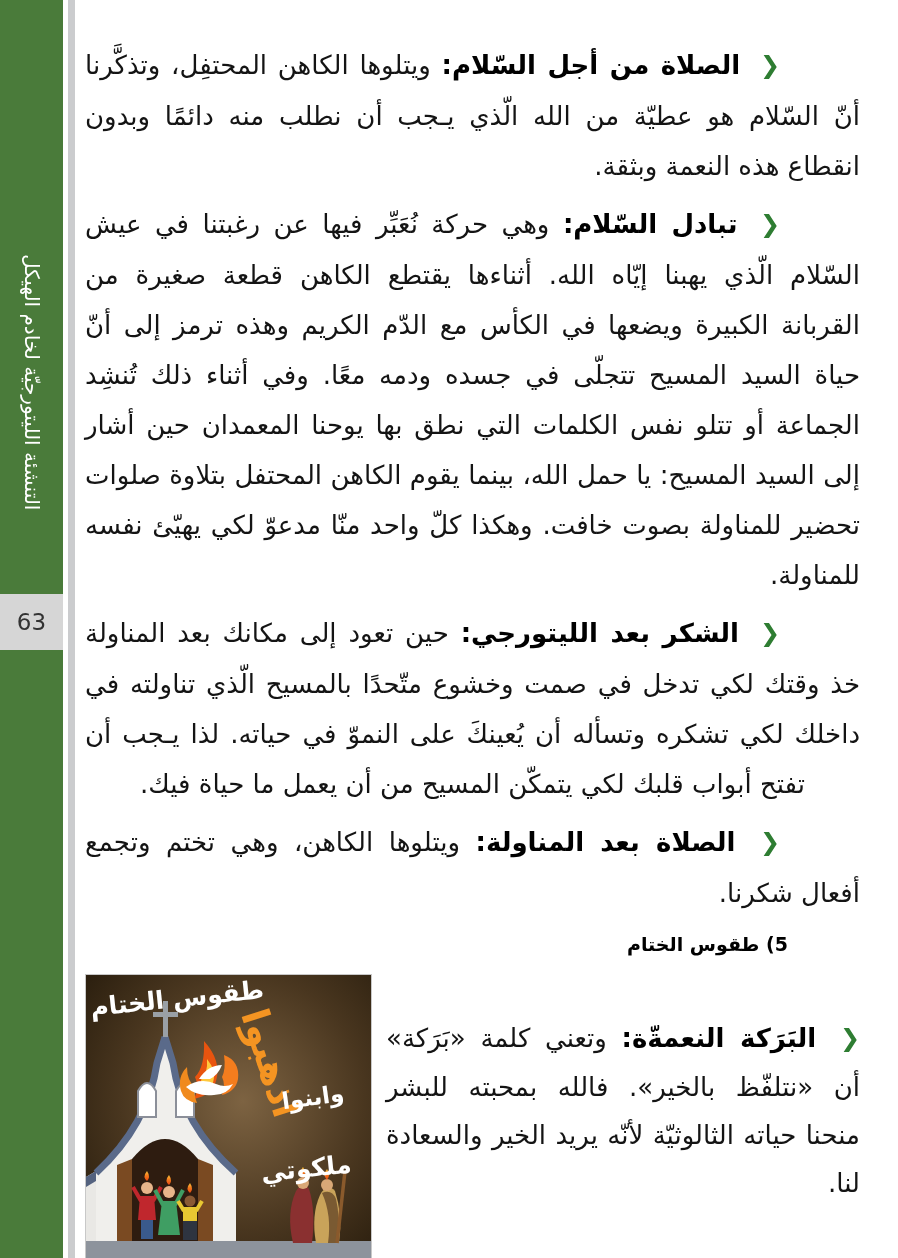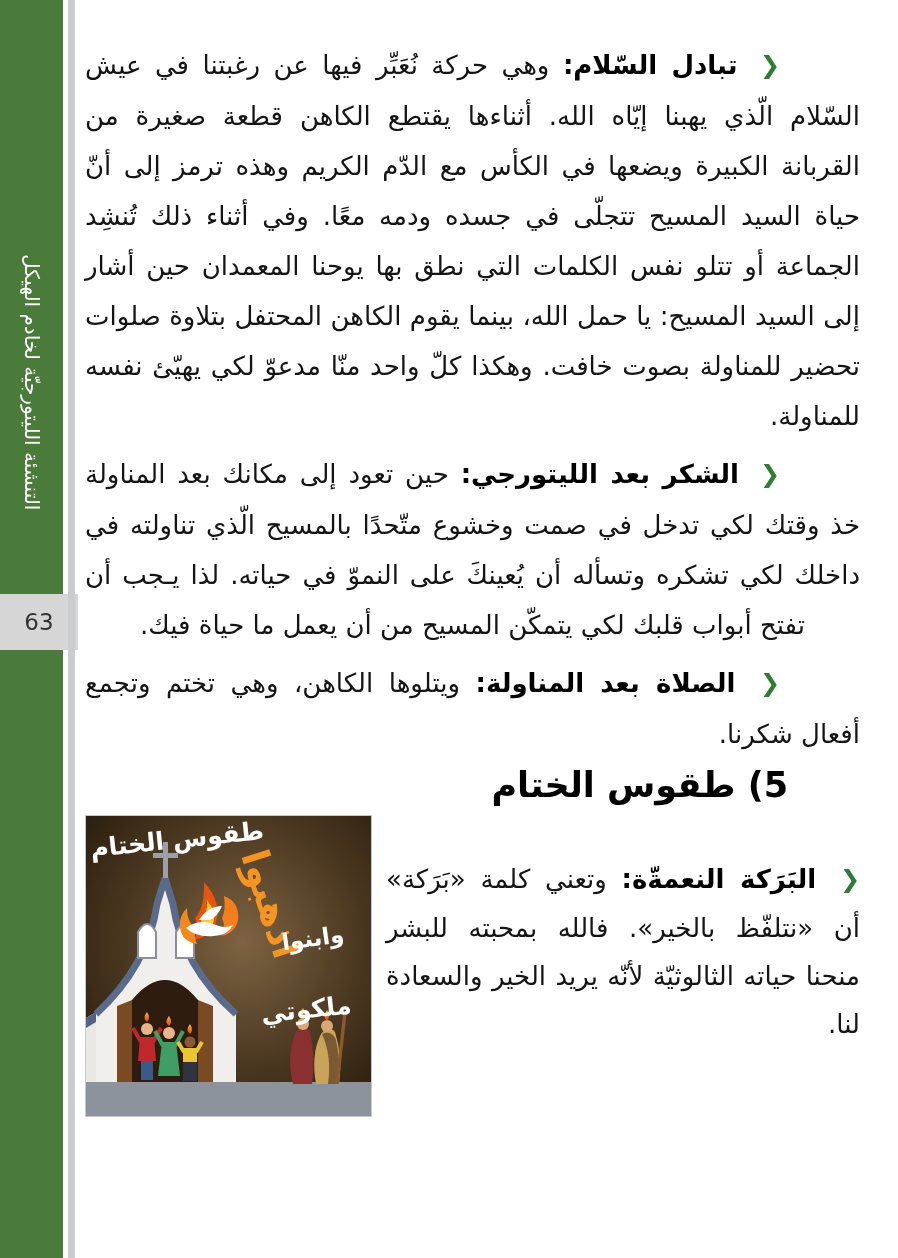--- a/index.html
+++ b/index.html
@@ -8,21 +8,21 @@
     font-family:"DejaVu Sans",sans-serif;color:#141414;overflow:hidden;
   }
   
   .sidebar{position:absolute;left:0;top:0;width:63px;height:1258px;background:#4a7b3a;}
   .sidebar-title{
     position:absolute;left:0;top:160px;width:63px;height:445px;
     writing-mode:vertical-rl;display:flex;align-items:center;justify-content:center;
     color:#ffffff;font-size:20px;letter-spacing:1px;text-align:center;
   }
   .page-band{
-    position:absolute;left:0;top:594px;width:78px;height:56px;background:#d6d6d6;
+    position:absolute;left:0;top:594px;width:63px;height:56px;background:#d6d6d6;
     display:flex;align-items:center;justify-content:center;
     font-size:23px;color:#333333;
   }
   .rule{position:absolute;left:68px;top:0;width:7px;height:1258px;background:#cbccce;}
 
   
   .content{
     position:absolute;left:85px;right:38px;top:0;
     direction:rtl;text-align:justify;
   }
@@ -32,21 +32,21 @@
   }
   .para.center-last{text-align-last:center;}
   .pt{font-weight:bold;color:#000;}
   .bullet{
     color:#2e7d32;font-weight:bold;font-size:24px;margin-left:9px;
     position:relative;top:-1px;
   }
   .content .para:first-child{margin-top:40px;}
   .section-heading{
     direction:rtl;text-align:right;padding-right:72px;
-    font-weight:bold;font-size:35px;line-height:36px;margin:2px 0 12px 0;color:#000;
+    font-weight:bold;font-size:19px;line-height:36px;margin:2px 0 12px 0;color:#000;
   }
   
   .bottom{display:flex;direction:rtl;gap:14px;align-items:flex-start;}
   .bottom-text{flex:1;}
   .bottom .para{line-height:48px;text-indent:0;margin-bottom:12px;}
   .figure{
     width:285px;height:300px;flex:0 0 285px;border:1px solid #c8c8c8;box-sizing:content-box;
   }
   .figure svg text{font-family:"DejaVu Sans",sans-serif;font-weight:bold;}
 </style>
@@ -56,20 +56,25 @@
 <div class="sidebar">
   <div class="sidebar-title">التنشئة الليتورجيّة لخادم الهيكل</div>
   <div class="page-band">
     <span>63</span>
   </div>
 </div>
 <div class="rule"></div>
 
 <div class="content">
 
+  <p class="para">
+    <span class="bullet">❮</span>
+    <span class="pt">الصلاة من أجل السّلام:</span>
+    <span>ويتلوها الكاهن المحتفِل، وتذكَّرنا أنّ السّلام هو عطيّة من الله الّذي يـجب أن نطلب منه دائمًا وبدون انقطاع هذه النعمة وبثقة.</span>
+  </p>
 
   <p class="para">
     <span class="bullet">❮</span>
     <span class="pt">تبادل السّلام:</span>
     <span>وهي حركة نُعَبِّر فيها عن رغبتنا في عيش السّلام الّذي يهبنا إيّاه الله. أثناءها يقتطع الكاهن قطعة صغيرة من القربانة الكبيرة ويضعها في الكأس مع الدّم الكريم وهذه ترمز إلى أنّ حياة السيد المسيح تتجلّى في جسده ودمه معًا. وفي أثناء ذلك تُنشِد الجماعة أو تتلو نفس الكلمات التي نطق بها يوحنا المعمدان حين أشار إلى السيد المسيح: يا حمل الله، بينما يقوم الكاهن المحتفل بتلاوة صلوات تحضير للمناولة بصوت خافت. وهكذا كلّ واحد منّا مدعوّ لكي يهيّئ نفسه للمناولة.</span>
   </p>
 
 
   <p class="para center-last">
     <span class="bullet">❮</span>

